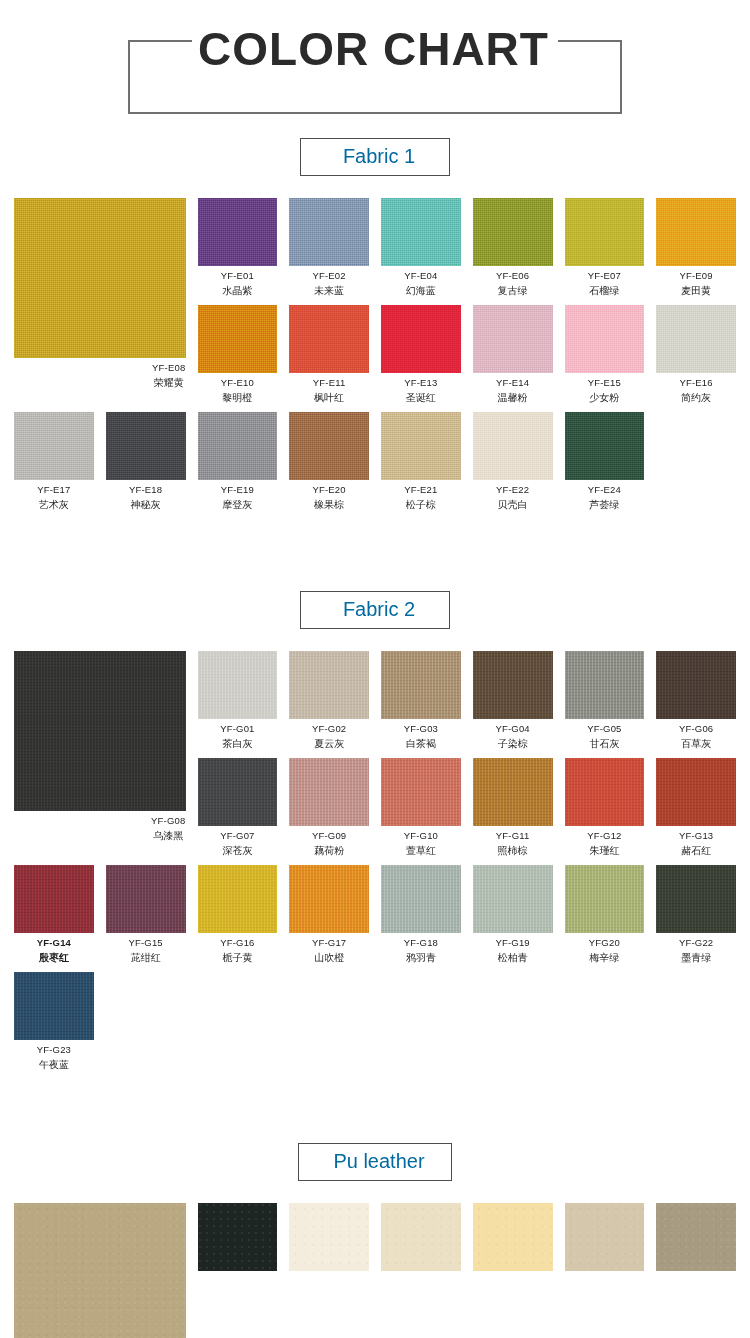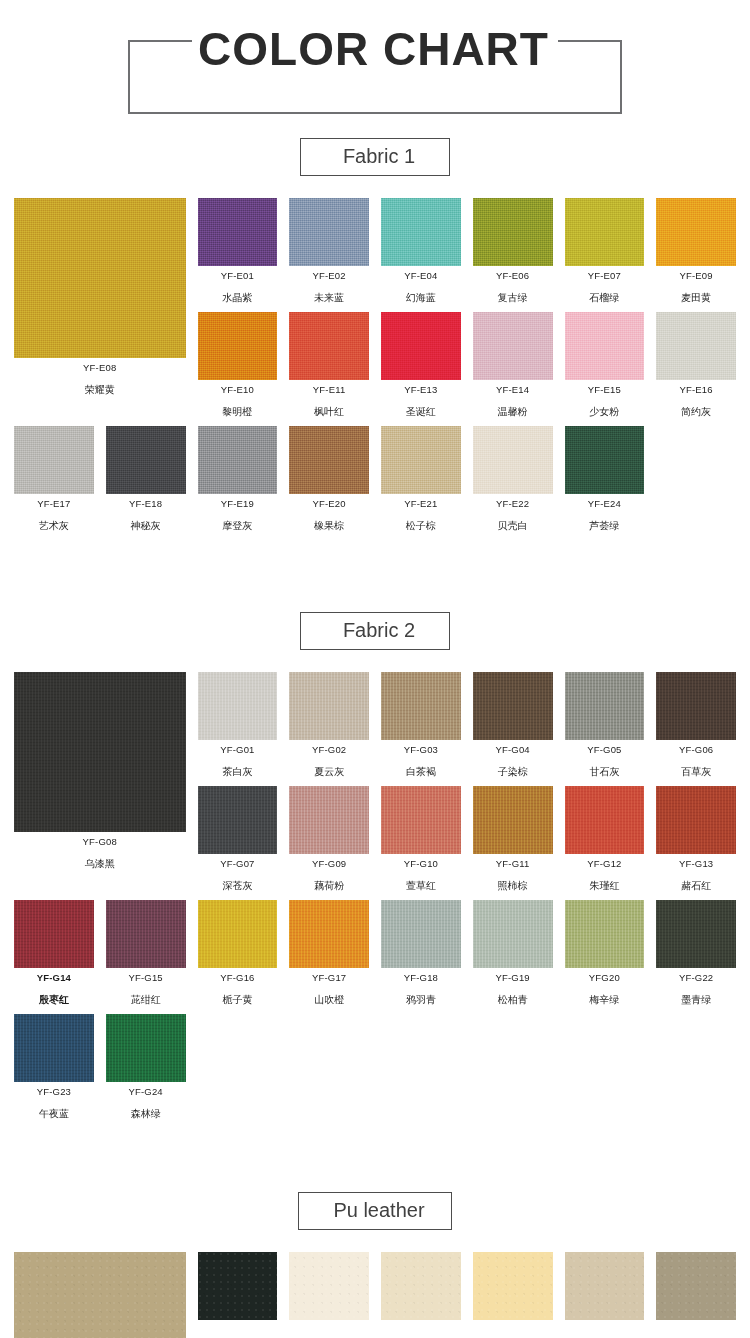--- a/index.html
+++ b/index.html
@@ -60,21 +60,21 @@
   .section-title-wrap {
     display: flex;
     justify-content: center;
     margin-bottom: 22px;
   }
   .section-title {
     border: 1px solid #4d4d4d;
     padding: 4px 26px 6px 34px;
     font-size: 20px;
     line-height: 26px;
-    color: #404040;
+    color: #0369a1;
     background: #fff;
     min-width: 150px;
     text-align: center;
   }
 
   
   .grid {
     position: relative;
     width: 750px;
     padding: 0 14px;
@@ -84,20 +84,21 @@
     row-gap: 0;
   }
   .cell {
     display: flex;
     flex-direction: column;
     align-items: center;
   }
   .cell.big {
     grid-column: span 2;
     grid-row: span 2;
+    align-items: flex-end;
   }
   .swatch {
     width: 100%;
     height: 68px;
     position: relative;
     background-repeat: repeat;
   }
   .cell.big .swatch { height: 160px; }
   .caption {
     text-align: center;
@@ -108,21 +109,21 @@
   .code {
     display: block;
     font-size: 9.5px;
     letter-spacing: 0.2px;
     color: #1d1d1d;
   }
   .name {
     display: block;
     font-size: 10px;
     color: #1d1d1d;
-    margin-top: 11px;
+    margin-top: 4px;
   }
   .code.bold, .name.bold { font-weight: bold; }
 
   
   .tex-fabric::after {
     content: "";
     position: absolute;
     inset: 0;
     background-image:
       repeating-linear-gradient(0deg, rgba(255,255,255,0.14) 0px, rgba(255,255,255,0.14) 1px, rgba(0,0,0,0.10) 1px, rgba(0,0,0,0.10) 2px),
@@ -463,27 +464,20 @@
             <span class="name">墨青绿</span>
           </div>
         </div>
         <div class="cell">
           <div class="swatch tex-linen" style="background-color: rgb(43, 75, 102);"></div>
           <div class="caption">
             <span class="code">YF-G23</span>
             <span class="name">午夜蓝</span>
           </div>
         </div>
-        <div class="cell">
-          <div class="swatch tex-linen" style="background-color: rgb(31, 107, 60);"></div>
-          <div class="caption">
-            <span class="code">YF-G24</span>
-            <span class="name">森林绿</span>
-          </div>
-        </div>
       </div>
     </div>
     <div class="sec-gap-2"></div>
     <div class="section">
       <div class="section-title-wrap">
         <div class="section-title">Pu leather</div>
       </div>
       <div class="grid">
         <div class="cell big">
           <div class="swatch tex-leather" style="background-color: rgb(185, 168, 129);"></div>

